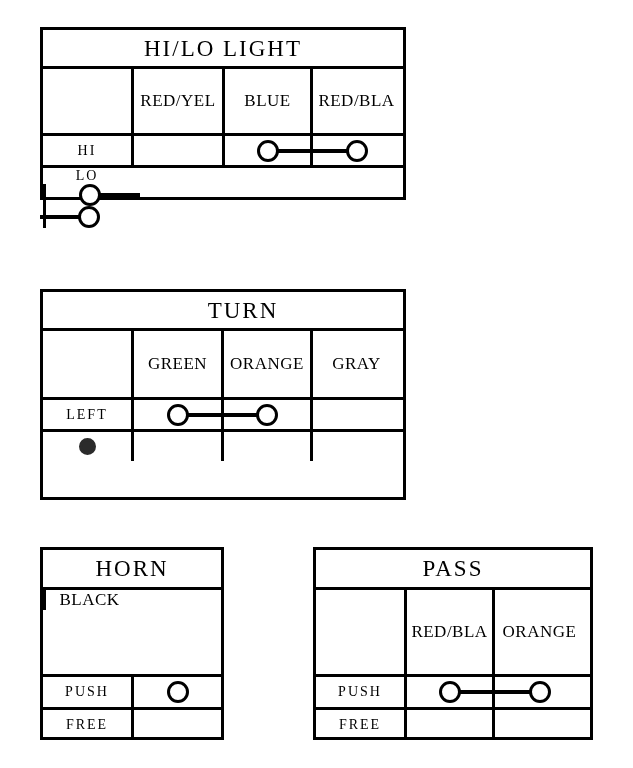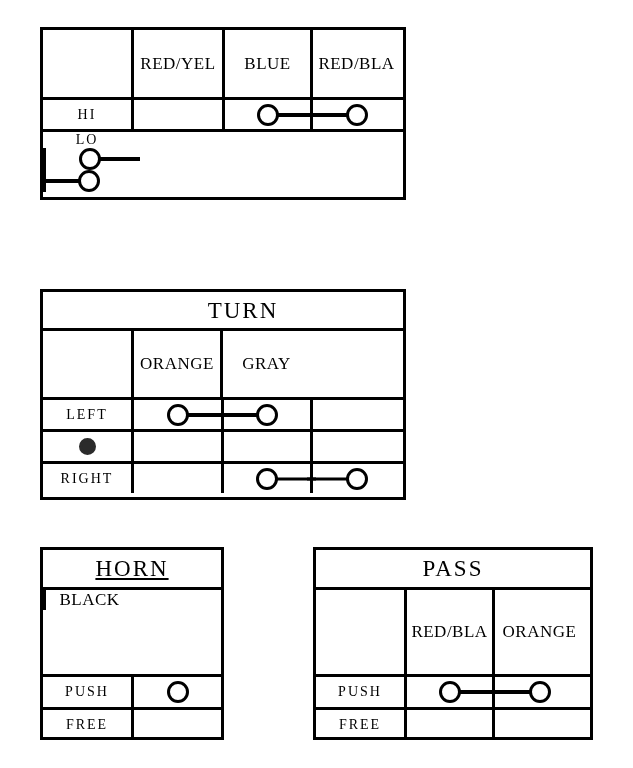--- a/index.html
+++ b/index.html
@@ -108,20 +108,25 @@
   
   .wire-thin.wire-right::after,
   .wire-thin.wire-left::before {
     height: 3px;
   }
 </style>
 </head>
 <body>
 
 <div class="ctable" style="left:40px; top:27px; width:366px; height:173px;">
+  <div class="trow title-row" style="height:36px;">
+    <div class="tcell">
+      <span class="title-text">HI/LO LIGHT</span>
+    </div>
+  </div>
   <div class="trow" style="height:67px;">
     <div class="tcell" style="width:88px;"></div>
     <div class="tcell" style="width:91px;">
       <span class="head-text">RED/YEL</span>
     </div>
     <div class="tcell" style="width:88px;text-align:right;">
       <span class="head-text">BLUE</span>
     </div>
     <div class="tcell" style="width:90px;">
       <span class="head-text">RED/BLA</span>
@@ -154,20 +159,23 @@
 </div>
 
 <div class="ctable" style="left:40px; top:289px; width:366px; height:211px;">
   <div class="trow title-row" style="height:36px;padding-left:40px;">
     <div class="tcell">
       <span class="title-text">TURN</span>
     </div>
   </div>
   <div class="trow" style="height:69px;">
     <div class="tcell" style="width:88px;"></div>
+    <div class="tcell" style="width:90px;">
+      <span class="head-text">GREEN</span>
+    </div>
     <div class="tcell" style="width:89px;">
       <span class="head-text">ORANGE</span>
     </div>
     <div class="tcell" style="width:90px;">
       <span class="head-text">GRAY</span>
     </div>
   </div>
   <div class="trow" style="height:32px;">
     <div class="tcell" style="width:88px;">
       <span class="pos-text">LEFT</span>
@@ -181,36 +189,24 @@
     <div class="tcell" style="width:90px;"></div>
   </div>
   <div class="trow" style="height:32px;">
     <div class="tcell" style="width:88px;">
       <span class="terminal filled"></span>
     </div>
     <div class="tcell" style="width:90px;"></div>
     <div class="tcell" style="width:89px;"></div>
     <div class="tcell" style="width:90px;"></div>
   </div>
-  <div class="trow" style="height:32px;">
-    <div class="tcell" style="width:88px;">
-      <span class="pos-text">RIGHT</span>
-    </div>
-    <div class="tcell" style="width:90px;"></div>
-    <div class="tcell wire-right wire-thin" style="width:89px;">
-      <span class="terminal"></span>
-    </div>
-    <div class="tcell wire-left wire-thin" style="width:90px;">
-      <span class="terminal"></span>
-    </div>
-  </div>
 </div>
 
 <div class="ctable" style="left:40px; top:547px; width:184px; height:193px;">
-  <div class="trow title-row" style="height:37px;text-decoration:underline;">
+  <div class="trow title-row" style="height:37px;">
     <div class="tcell">
       <span class="title-text">HORN</span>
     </div>
   </div>
   <div class="trow" style="height:87px;flex-direction:column;">
     <div class="tcell" style="width:88px;"></div>
     <div class="tcell" style="width:90px;">
       <span class="head-text">BLACK</span>
     </div>
   </div>

